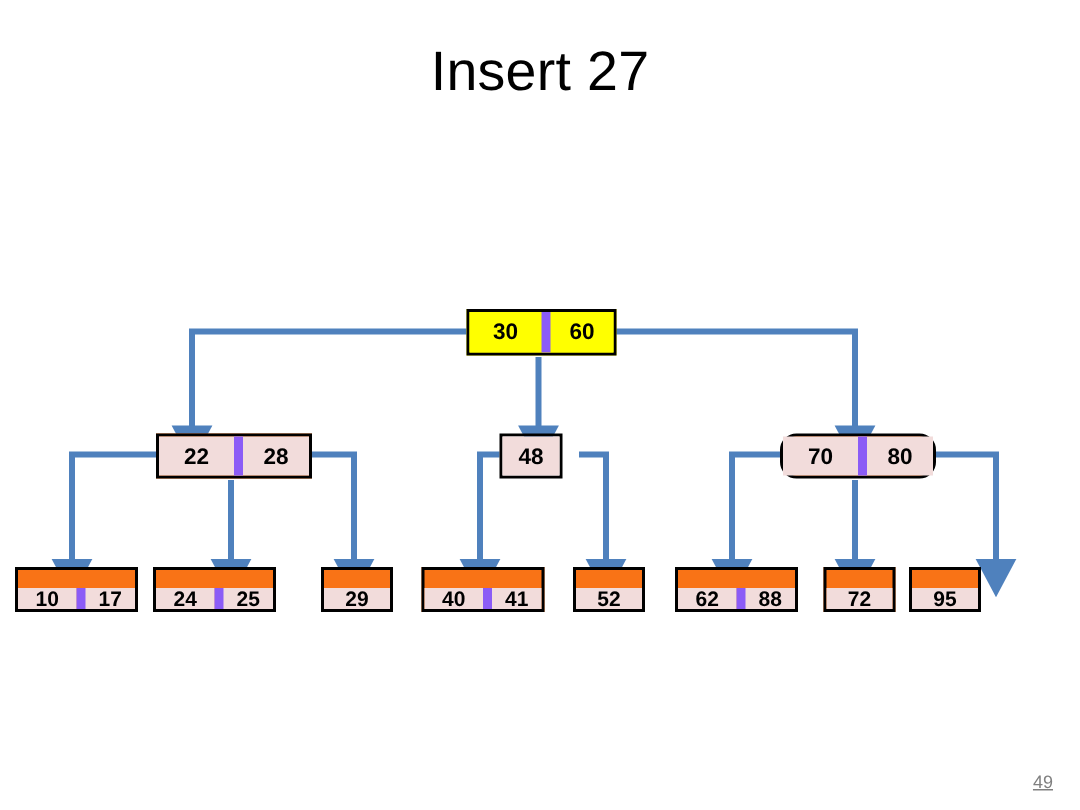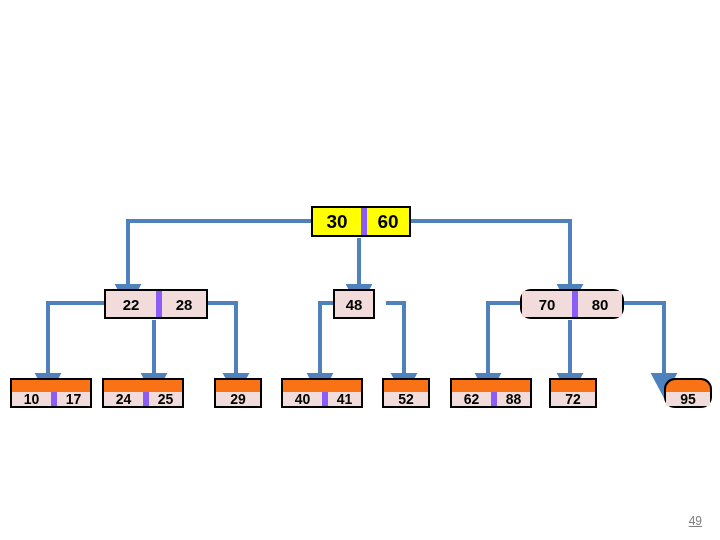--- a/index.html
+++ b/index.html
@@ -71,21 +71,21 @@
   .node .cell + .cell {
     border-left: 6px solid #8b5cf6;
   }
   .node.highlight,
   .node.highlight .cell {
     background: #FFFF00;
   }
 
   
   .node.root { height: 31px; }
-  .node.root .cell { width: 48px; font-size: 19px; }
+  .node.root .cell { width: 48px; font-size: 15px; }
 
   .node.lvl2 .cell { width: 50px; }
   .node.lvl2.single .cell { width: 38px; text-align: right; }
 
   .node.leaf { height: 30px; align-items: flex-end; }
   .node.leaf .cell { width: 39px; font-size: 14px; }
   .node.leaf.single .cell { width: 44px; }
 
   
   #page-number {
@@ -95,20 +95,21 @@
     font-size: 12px;
     color: #808080;
     text-decoration: underline;
   }
 </style>
 </head>
 <body>
 
 <div id="slide">
 
+  <div id="slide-title">Insert 27</div>
 
   <svg id="connectors" viewBox="0 0 720 540" width="720" height="540">
     <defs>
       <marker id="arrow" markerWidth="10" markerHeight="10" refX="3.1" refY="4" orient="auto" markerUnits="strokeWidth">
         <path d="M0,0.6 L6.4,4 L0,7.4 z" fill="#4F81BD"></path>
       </marker>
     </defs>
     <g stroke="#4F81BD" stroke-width="4" fill="none" stroke-linecap="butt">
 
       <path d="M311,221 L128,221 L128,296" marker-end="url(#arrow)"></path>
@@ -169,19 +170,19 @@
       <div class="node leaf single" style="left: 382px; top: 378px;">
         <div class="cell">52</div>
       </div>
       <div class="node leaf" style="left: 450px; top: 378px;">
         <div class="cell">62</div>
         <div class="cell">88</div>
       </div>
       <div class="node leaf single" style="left: 549px; top: 378px;">
         <div class="cell">72</div>
       </div>
-      <div class="node leaf single" style="left: 664px; top: 378px; border-radius: 11px;">
+      <div class="node leaf single" style="left: 606px; top: 378px;">
         <div class="cell">95</div>
       </div>
     </div>
 
   <div id="page-number">49</div>
 </div>
 
 </body></html>

